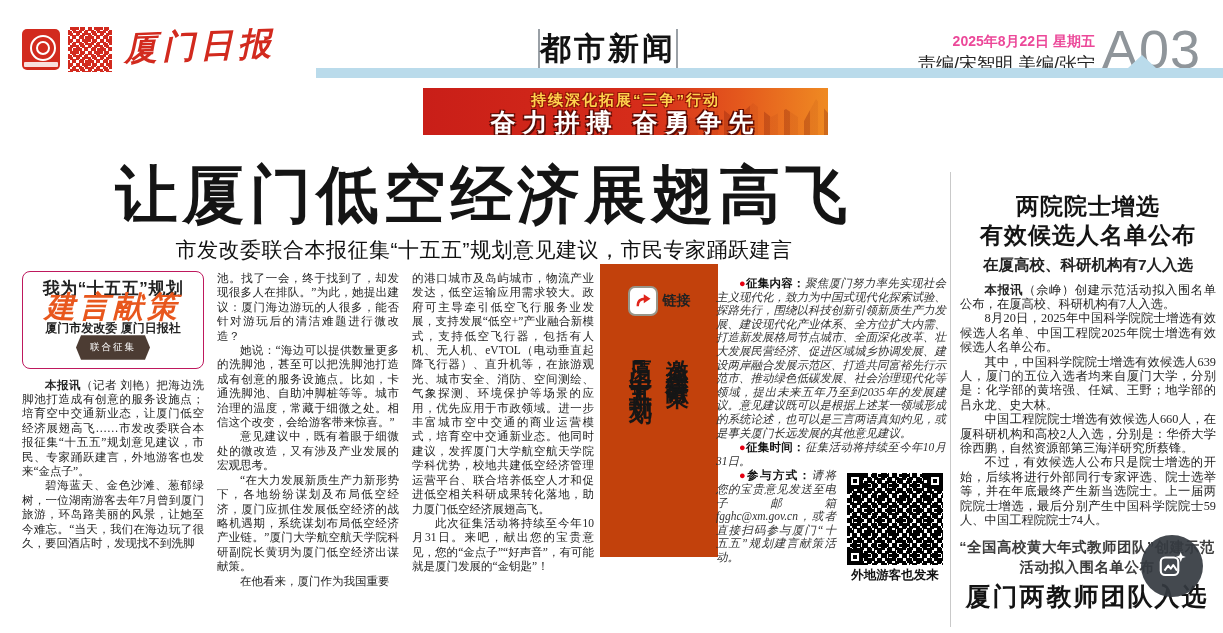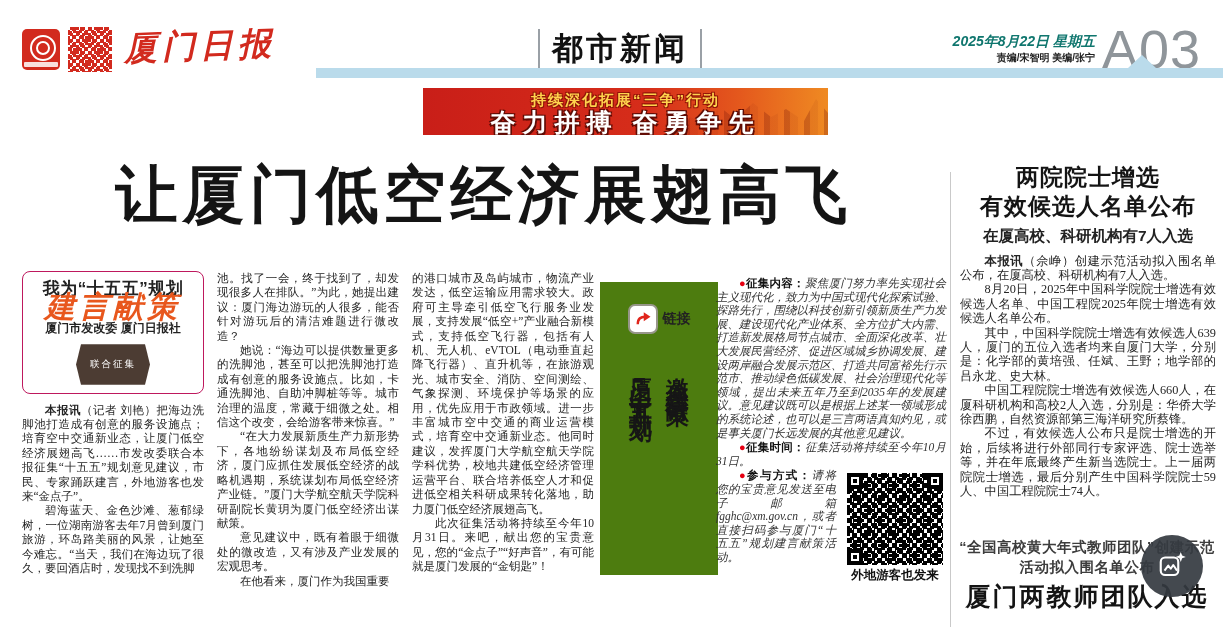--- a/index.html
+++ b/index.html
@@ -10,26 +10,26 @@
   .logo-sq{position:absolute;left:22px;top:29px;width:38px;height:41px;background:#d22a1e;border-radius:5px;}
   .logo-sq .emblem{position:absolute;left:8px;top:6px;width:22px;height:22px;border:2.5px solid #fff;border-radius:50%;}
   .logo-sq .emblem:after{content:"";position:absolute;left:4px;top:4px;width:10px;height:10px;border:2px solid #fff;border-radius:50%;}
   .logo-sq .lbl{position:absolute;left:2px;bottom:3px;width:34px;height:5px;background:rgba(255,255,255,.85);border-radius:1px;}
   .qr-red{position:absolute;left:68px;top:27px;width:44px;height:45px;
     background:
       repeating-conic-gradient(#d22a1e 0% 25%, rgba(0,0,0,0) 0% 50%) 0 0/8px 8px,
       repeating-conic-gradient(#d22a1e 0% 25%, #fff 0% 50%) 2px 3px/6px 6px;}
   .paper-title{position:absolute;left:124px;top:24px;font-family:"DejaVu Serif",serif;
     font-size:33px;font-weight:bold;font-style:italic;color:#d22a1e;letter-spacing:5px;transform:rotate(-2deg);}
-  .section-wrap{position:absolute;left:538px;top:28px;display:flex;align-items:center;gap:12px;}
+  .section-wrap{position:absolute;left:538px;top:28px;display:flex;align-items:center;gap:0;}
   .vbar{width:2px;height:40px;background:#9aa0a6;}
   .section-title{font-size:31px;font-weight:900;letter-spacing:3px;color:#111;}
   .dateblock{position:absolute;right:128px;top:31px;text-align:right;line-height:1.45;}
-  .dateblock .d1{font-size:14px;font-weight:700;color:#0f766e;font-style:italic;}
-  .dateblock .d2{font-size:10px;font-weight:700;color:#222;}
+  .dateblock .d1{font-size:14px;font-weight:700;color:#ec4899;}
+  .dateblock .d2{font-size:18px;font-weight:400;color:#222;}
   .page-no{position:absolute;right:22px;top:18px;font-size:54px;color:#8f959a;letter-spacing:1px;}
   .header-rule{position:absolute;left:316px;top:68px;right:0;height:10px;background:#badbeb;}
   .header-notch{position:absolute;left:1128px;top:55px;width:0;height:0;
     border-left:14px solid transparent;border-right:14px solid transparent;border-bottom:13px solid #badbeb;}
 
   
   .banner{position:absolute;left:423px;top:88px;width:405px;height:47px;overflow:hidden;text-align:center;
     background:linear-gradient(90deg,#c91e18 0%,#d62d1a 55%,#e4581d 78%,#ef8a22 100%);}
   .banner .sky{position:absolute;right:0;bottom:0;width:150px;height:40px;opacity:.5;
     background:repeating-linear-gradient(90deg,rgba(120,20,8,.0) 0 6px,rgba(120,20,8,.55) 6px 12px,rgba(120,20,8,.15) 12px 20px);
@@ -51,26 +51,26 @@
   .col p{margin:0;text-indent:2em;}
   .col p.noind{text-indent:0;}
   .leadword{font-weight:bold;font-family:"Liberation Sans",sans-serif;}
 
   .promo{border:1px solid #be185d;border-radius:8px;text-align:center;padding:10px 4px 8px;margin-bottom:9px;
          font-family:"Liberation Sans",sans-serif;}
   .promo .p1{font-size:17px;font-weight:800;color:#222;letter-spacing:.5px;text-indent:0;}
   .promo .p2{font-family:"DejaVu Serif",serif;font-size:30px;font-weight:bold;font-style:italic;
              color:#e8571d;letter-spacing:4px;margin:4px 0 6px;text-indent:0;}
   .promo .p3{font-size:12px;font-weight:800;color:#222;text-indent:0;}
-  .promo .p4{display:inline-block;margin-top:9px;background:#4c3c33;color:#fff;font-size:9.5px;
-             padding:13px 14px;letter-spacing:2px;
+  .promo .p4{display:inline-block;margin-top:0;background:#4c3c33;color:#fff;font-size:9.5px;
+             padding:5px 14px;letter-spacing:2px;
              clip-path:polygon(5px 0,calc(100% - 5px) 0,100% 50%,calc(100% - 5px) 100%,5px 100%,0 50%);}
 
   
-  .linkstrip{position:absolute;left:600px;top:282px;width:118px;height:293px;background:#4d7c0f;text-align:center;}
+  .linkstrip{position:absolute;left:600px;top:264px;width:118px;height:293px;background:#c2410c;text-align:center;}
   .linkbadge{margin-top:22px;display:inline-flex;align-items:center;gap:5px;}
   .linkbadge .box{width:26px;height:26px;border:2px solid #97968a;border-radius:7px;background:#fff;
                   display:flex;align-items:center;justify-content:center;}
   .linkbadge .txt{font-size:14px;font-weight:700;color:#222;}
   .vert{margin-top:26px;writing-mode:vertical-rl;display:inline-block;
         font-size:23px;font-weight:900;letter-spacing:5px;line-height:1.6;color:#161616;text-align:start;height:210px;}
 
   
   .notice{position:absolute;left:716px;top:277px;width:230px;font-family:"Liberation Serif",serif;
           font-size:11.5px;line-height:13.6px;color:#333;text-align:justify;}
@@ -83,21 +83,21 @@
     background:
       repeating-conic-gradient(#000 0% 25%, rgba(0,0,0,0) 0% 50%) 0 0/10px 10px,
       repeating-conic-gradient(#000 0% 25%, #fff 0% 50%) 3px 4px/7px 7px;}
   .finder{position:absolute;width:16px;height:16px;border:4px solid #000;background:#fff;box-sizing:border-box;}
   .finder:after{content:"";position:absolute;left:2px;top:2px;width:4px;height:4px;background:#000;}
   .f-tl{left:0;top:0;} .f-tr{right:0;top:0;} .f-bl{left:0;bottom:0;}
   .qr-cap{margin-top:4px;font-family:"Liberation Sans",sans-serif;font-size:12.5px;font-weight:800;color:#111;}
 
   
   .divider-v{position:absolute;left:950px;top:172px;width:1px;height:455px;background:#c9c9c9;}
-  .ra{position:absolute;left:960px;top:163px;width:256px;text-align:center;}
+  .ra{position:absolute;left:960px;top:192px;width:256px;text-align:center;}
   .ra h2{margin:0;font-size:23px;font-weight:900;letter-spacing:1px;line-height:1.25;color:#141414;}
   .ra .sub{margin-top:5px;font-size:15.5px;font-weight:700;color:#222;}
   .ra .body{margin-top:7px;font-family:"Liberation Serif",serif;font-size:12.3px;line-height:14.4px;
             text-align:justify;color:#242424;}
   .ra .body p{margin:0;text-indent:2em;}
 
   .ta{position:absolute;left:958px;top:537px;width:258px;text-align:center;}
   .ta .kicker{font-size:14.5px;font-weight:700;color:#3d3d3d;line-height:1.38;letter-spacing:.5px;}
   .ta h2{margin:3px 0 0;font-size:25px;font-weight:900;letter-spacing:2px;color:#141414;}
 
@@ -132,38 +132,39 @@
   <div class="header-notch"></div>
 
   <div class="banner">
     <div class="sky"></div>
     <div class="l1">持续深化拓展“三争”行动</div>
     <div class="l2">奋力拼搏 奋勇争先</div>
   </div>
 
   <div class="headline-wrap">
     <h1 class="headline">让厦门低空经济展翅高飞</h1>
+    <div class="subhead">市发改委联合本报征集“十五五”规划意见建议，市民专家踊跃建言</div>
   </div>
 
   <div class="cols">
     <div class="col">
       <div class="promo">
         <div class="p1">我为“十五五”规划</div>
         <div class="p2">建言献策</div>
         <div class="p3">厦门市发改委  厦门日报社</div>
         <div class="p4">联合征集</div>
       </div>
       <p><span class="leadword">本报讯</span><span>（记者 刘艳）把海边洗脚池打造成有创意的服务设施点；培育空中交通新业态，让厦门低空经济展翅高飞……市发改委联合本报征集“十五五”规划意见建议，市民、专家踊跃建言，外地游客也发来“金点子”。</span></p>
       <p>碧海蓝天、金色沙滩、葱郁绿树，一位湖南游客去年7月曾到厦门旅游，环岛路美丽的风景，让她至今难忘。“当天，我们在海边玩了很久，要回酒店时，发现找不到洗脚</p>
     </div>
     <div class="col">
       <p class="noind">池。找了一会，终于找到了，却发现很多人在排队。”为此，她提出建议：厦门海边游玩的人很多，能否针对游玩后的清洁难题进行微改造？</p>
       <p>她说：“海边可以提供数量更多的洗脚池，甚至可以把洗脚池打造成有创意的服务设施点。比如，卡通洗脚池、自助冲脚桩等等。城市治理的温度，常藏于细微之处。相信这个改变，会给游客带来惊喜。”</p>
+      <p>意见建议中，既有着眼于细微处的微改造，又有涉及产业发展的宏观思考。</p>
       <p>“在大力发展新质生产力新形势下，各地纷纷谋划及布局低空经济，厦门应抓住发展低空经济的战略机遇期，系统谋划布局低空经济产业链。”厦门大学航空航天学院科研副院长黄玥为厦门低空经济出谋献策。</p>
-      <p>意见建议中，既有着眼于细微处的微改造，又有涉及产业发展的宏观思考。</p>
       <p>在他看来，厦门作为我国重要</p>
     </div>
     <div class="col">
       <p class="noind">的港口城市及岛屿城市，物流产业发达，低空运输应用需求较大。政府可主导牵引低空飞行服务业发展，支持发展“低空+”产业融合新模式，支持低空飞行器，包括有人机、无人机、eVTOL（电动垂直起降飞行器）、直升机等，在旅游观光、城市安全、消防、空间测绘、气象探测、环境保护等场景的应用，优先应用于市政领域。进一步丰富城市空中交通的商业运营模式，培育空中交通新业态。他同时建议，发挥厦门大学航空航天学院学科优势，校地共建低空经济管理运营平台、联合培养低空人才和促进低空相关科研成果转化落地，助力厦门低空经济展翅高飞。</p>
       <p>此次征集活动将持续至今年10月31日。来吧，献出您的宝贵意见，您的“金点子”“好声音”，有可能就是厦门发展的“金钥匙”！</p>
     </div>
   </div>
 
   <div class="linkstrip">
     <div class="linkbadge">

